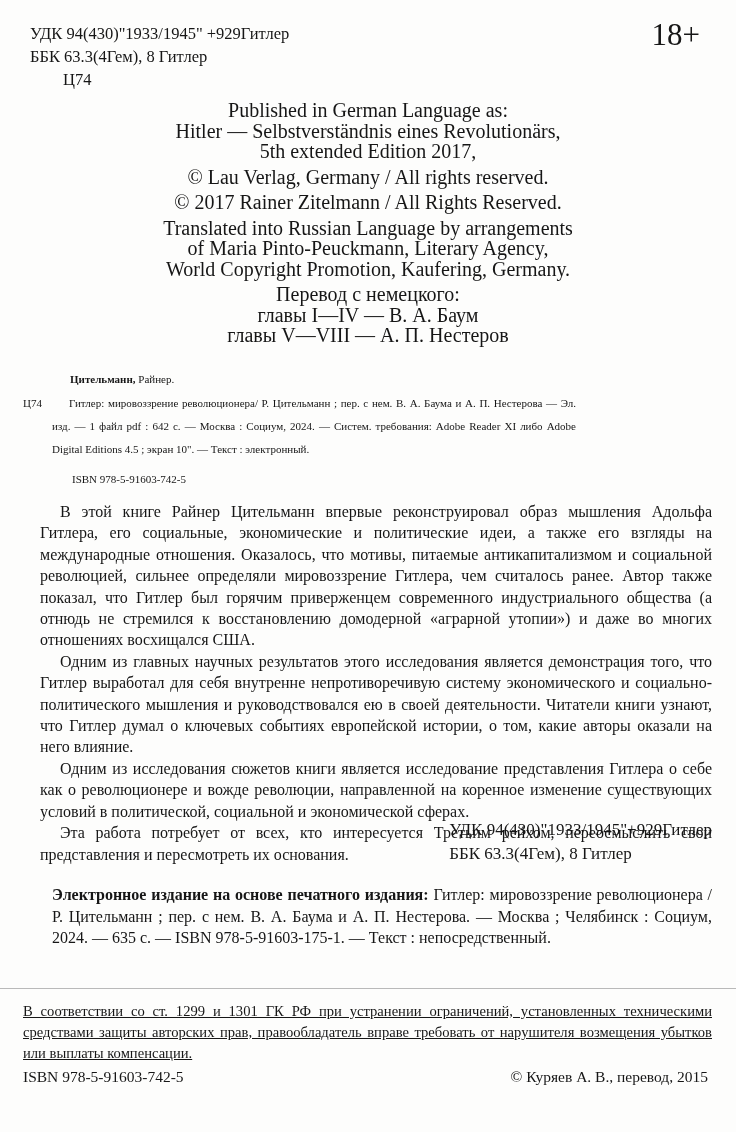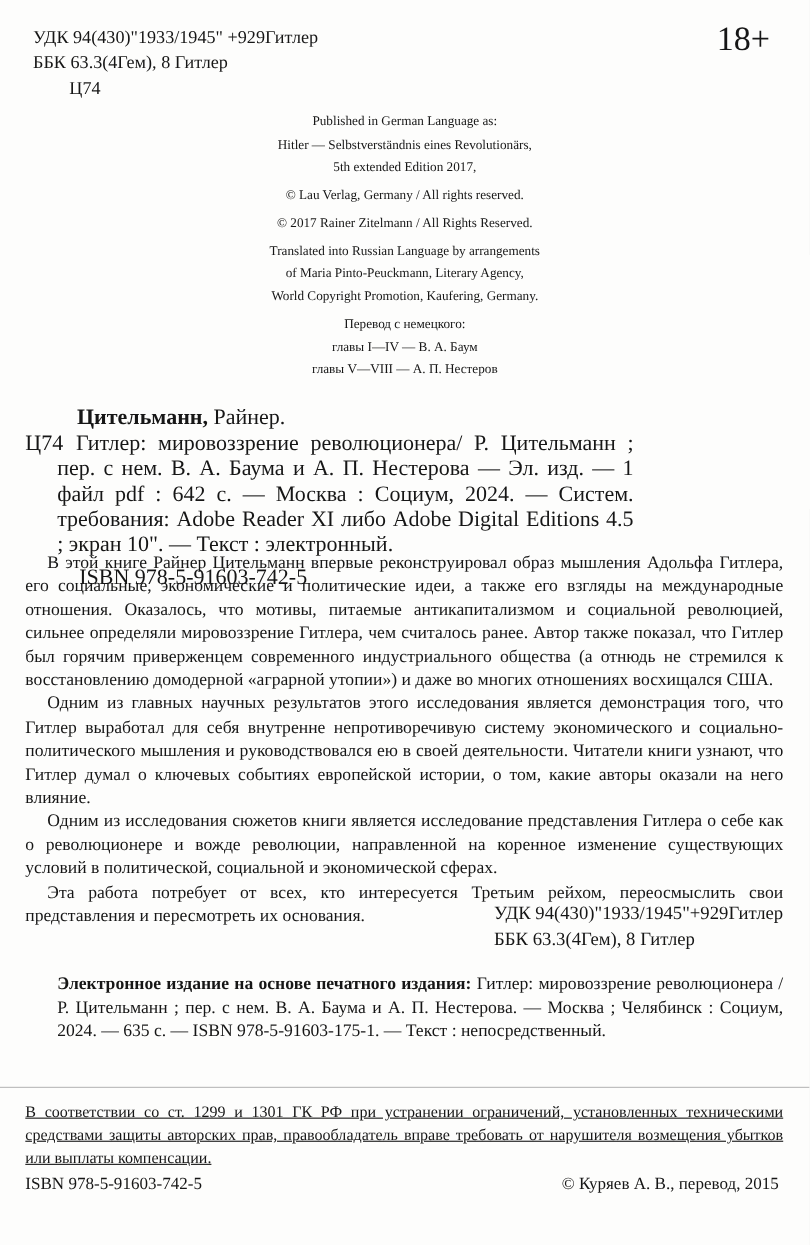--- a/index.html
+++ b/index.html
@@ -14,33 +14,33 @@
     background:#fdfdfc;
     color:#161616;
     overflow:hidden;
   }
   
   .codes{position:absolute;top:22px;left:30px;font-size:16.5px;line-height:23px;}
   .codes .indent{padding-left:33px;}
   .age{position:absolute;top:18px;right:36px;font-size:31px;line-height:34px;}
   
   .centered{position:absolute;top:100px;left:0;width:736px;text-align:center;
-            font-size:12px;line-height:20.5px;}
+            font-size:20px;line-height:20.5px;}
   .cgroup{margin-bottom:5px;}
   
-  .biblio{position:absolute;top:368px;left:0;width:608px;font-size:20px;line-height:23px;font-family:Liberation Serif, serif;}
+  .biblio{position:absolute;top:368px;left:0;width:608px;font-size:11px;line-height:23px;font-family:Liberation Serif, serif;}
   .author-line{margin-left:70px;margin-bottom:1px;}
   .entry-wrap{position:relative;}
   .entry-code{position:absolute;left:23px;top:0;}
   .entry-text{margin:0 32px 0 52px;text-indent:17px;text-align:justify;}
   .isbn-line{margin-left:72px;margin-top:7px;}
   
   .annotation{position:absolute;top:501px;left:0;width:736px;
               font-size:16px;line-height:21.4px;}
-  .annotation p{margin:0 24px 0 23px;text-indent:20px;text-align:justify;}
+  .annotation p{margin:0 24px 0 40px;text-indent:20px;text-align:justify;}
   
   .class-right{position:absolute;top:818px;right:24px;text-align:left;
                font-size:17px;line-height:23.5px;}
   
   .print-note{position:absolute;top:884px;left:0;width:736px;font-size:16px;line-height:21.5px;}
   .print-note p{margin:0 24px 0 52px;text-align:justify;}
   .b{font-weight:bold;}
   
   .rule{position:absolute;top:988px;left:0;width:736px;border:0;border-top:1px solid #b9b9b9;margin:0;}
   .legal{position:absolute;top:1001px;left:0;width:736px;font-size:14.6px;line-height:21px;text-decoration:underline;}

